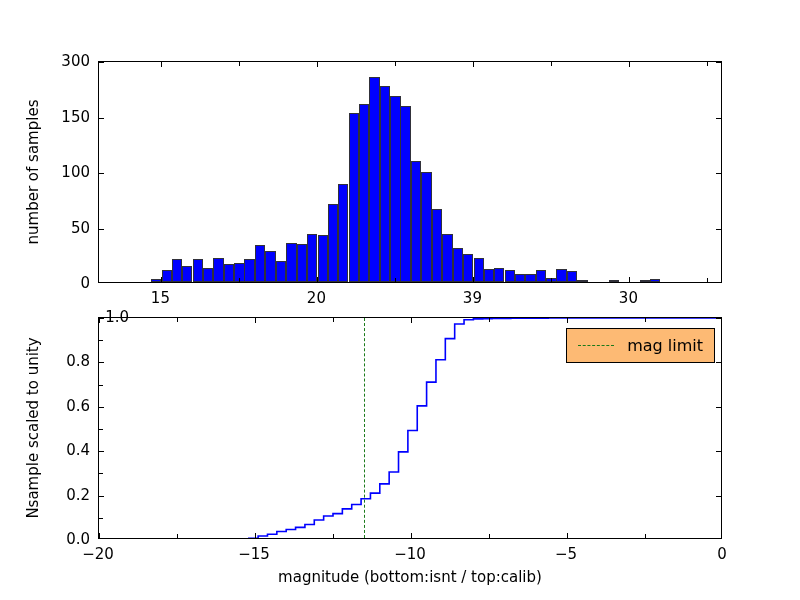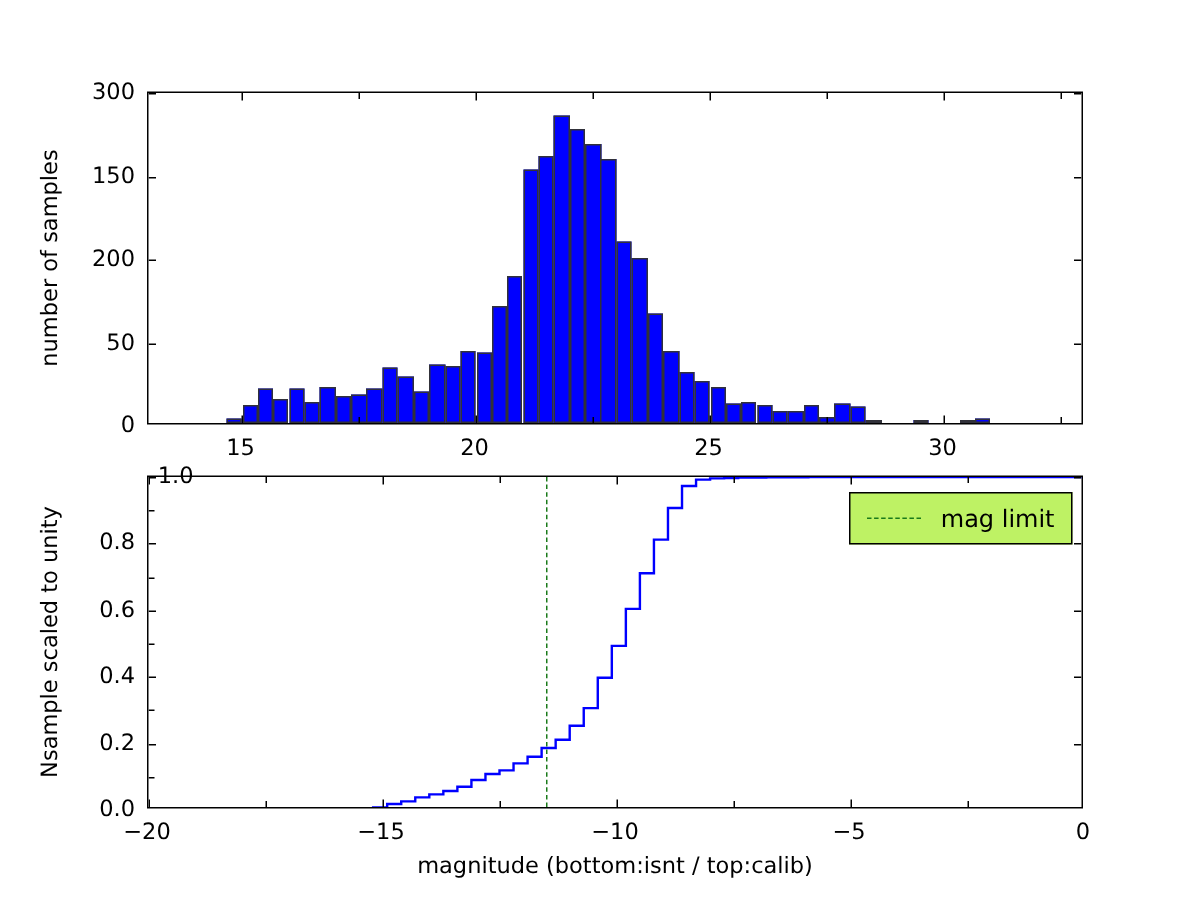--- a/index.html
+++ b/index.html
@@ -126,21 +126,21 @@
     border-left: 1.8px dashed #1a7a1a;
     top: 0;
     bottom: 0;
   }
   #legend-box {
     position: absolute;
     right: 6px;
     top: 10px;
     box-sizing: border-box;
     border: 1.2px solid #000000;
-    background: #bef264;
+    background: #fdba74;
     padding: 7px 11px;
     display: flex;
     align-items: center;
     gap: 13px;
   }
   #legend-swatch {
     width: 36px;
     height: 0;
     border-top: 1.8px dashed #1a7a1a;
   }
@@ -235,27 +235,27 @@
         <div class="tick-mark y major" style="top: 111px; left: auto; right: 0px;"></div>
         <div class="tick-mark y major" style="top: 55.5px;"></div>
         <div class="tick-mark y major" style="top: 55.5px; left: auto; right: 0px;"></div>
         <div class="tick-mark y major" style="top: 0px;"></div>
         <div class="tick-mark y major" style="top: 0px; left: auto; right: 0px;"></div>
       </div>
   </div>
   <div id="top-xticklabels">
       <div class="tick-label x" style="left: 160.4px; top: 289px;">15</div>
       <div class="tick-label x" style="left: 316.4px; top: 289px;">20</div>
-      <div class="tick-label x" style="left: 472.4px; top: 289px;">25</div>
+      <div class="tick-label x" style="left: 472.4px; top: 289px;">39</div>
       <div class="tick-label x" style="left: 628.4px; top: 289px;">30</div>
     </div>
   <div id="top-yticklabels">
       <div class="tick-label y" style="left: 90px; top: 283px;">0</div>
       <div class="tick-label y" style="left: 90px; top: 227.5px;">50</div>
-      <div class="tick-label y" style="left: 90px; top: 172px;">200</div>
+      <div class="tick-label y" style="left: 90px; top: 172px;">100</div>
       <div class="tick-label y" style="left: 90px; top: 116.5px;">150</div>
       <div class="tick-label y" style="left: 90px; top: 61px;">300</div>
     </div>
 
   <div id="axes-bottom" class="axes">
     <svg id="cumulative-svg" width="624" height="222">
       <polyline id="cumulative-path" fill="none" stroke="#0000ff" stroke-width="1.6" points="0,222 124.80000000000001,222 124.80000000000001,222 140.4,222 140.4,221.556 149.76000000000002,221.556 149.76000000000002,220.224 159.12,220.224 159.12,218.004 168.48000000000002,218.004 168.48000000000002,216.228 177.83999999999997,216.228 177.83999999999997,213.564 187.2,213.564 187.2,211.566 196.56000000000003,211.566 196.56000000000003,209.346 205.92,209.346 205.92,206.46 215.28000000000003,206.46 215.28000000000003,202.02 224.64,202.02 224.64,198.024 234,198.024 234,195.582 243.36,195.582 243.36,190.92 252.71999999999997,190.92 252.71999999999997,186.48 262.08000000000004,186.48 262.08000000000004,180.708 271.43999999999994,180.708 271.43999999999994,175.15800000000002 280.8,175.15800000000002 280.8,165.834 290.16,165.834 290.16,154.06799999999998 299.52,154.06799999999998 299.52,133.86599999999999 308.88,133.86599999999999 308.88,112.554 318.24,112.554 318.24,87.912 327.6,87.912 327.6,64.15800000000002 336.96000000000004,64.15800000000002 336.96000000000004,41.73599999999999 346.31999999999994,41.73599999999999 346.31999999999994,20.645999999999987 355.68000000000006,20.645999999999987 355.68000000000006,5.994 365.03999999999996,5.994 365.03999999999996,1.7760000000000105 374.4,1.7760000000000105 374.4,0.8880000000000052 383.76,0.8880000000000052 383.76,0.6659999999999968 393.12,0.6659999999999968 393.12,0.4439999999999884 402.48,0.4439999999999884 402.48,0.3329999999999984 411.84,0.3329999999999984 411.84,0.2220000000000084 421.20000000000005,0.2220000000000084 421.20000000000005,0.17760000000001241 430.56000000000006,0.17760000000001241 430.56000000000006,0.13320000000001642 439.91999999999996,0.13320000000001642 439.91999999999996,0.088799999999992 449.28,0.088799999999992 449.28,0.066599999999994 458.64,0.066599999999994 458.64,0.044399999999996 468,0.044399999999996 468,0.022199999999998 499.20000000000005,0.022199999999998 499.20000000000005,0.022199999999998 530.4,0.022199999999998 530.4,0 561.6,0 561.6,0 592.8,0 592.8,0 624,0 624,0"></polyline>
     </svg>
     <div id="maglimit-vline" class="maglimit-line" style="left: 265.2px; border-left-color: rgb(26, 122, 26);"></div>
     <div id="bottom-xticks">

